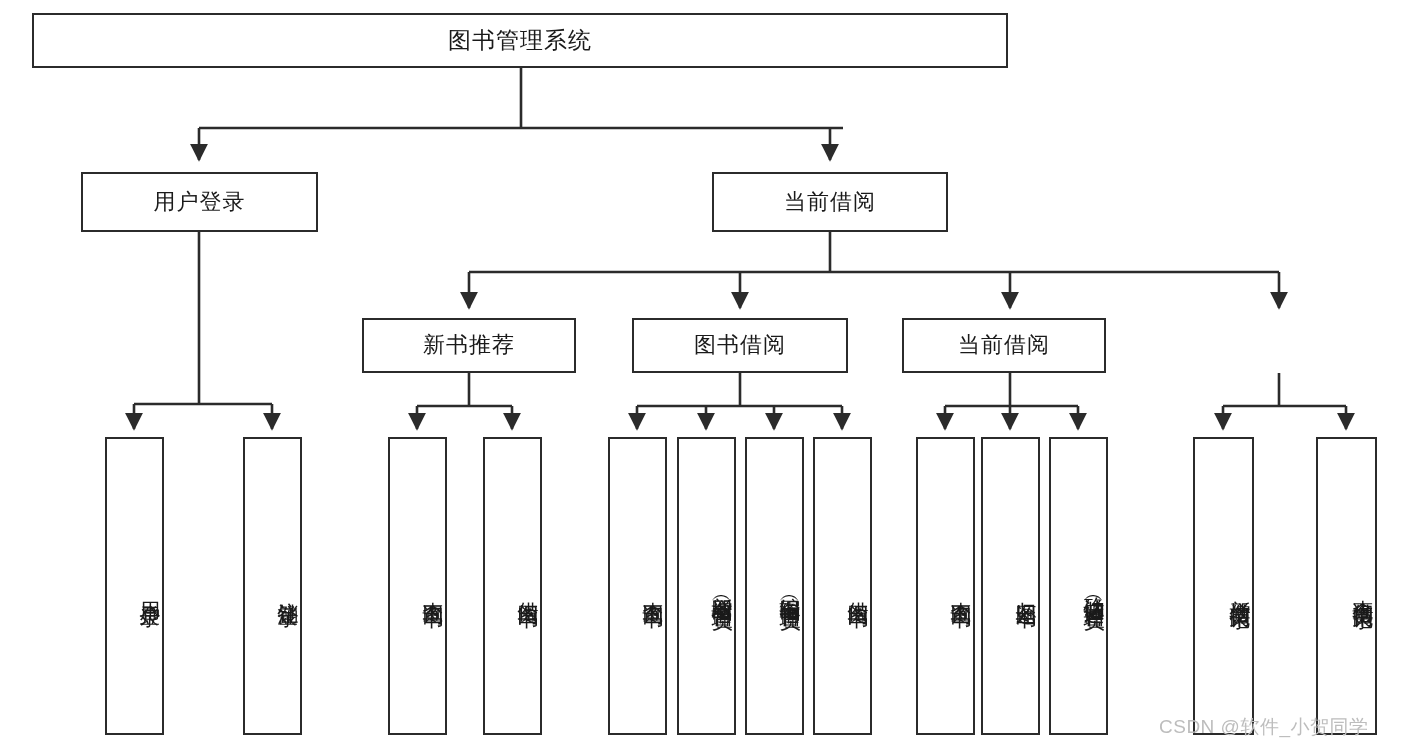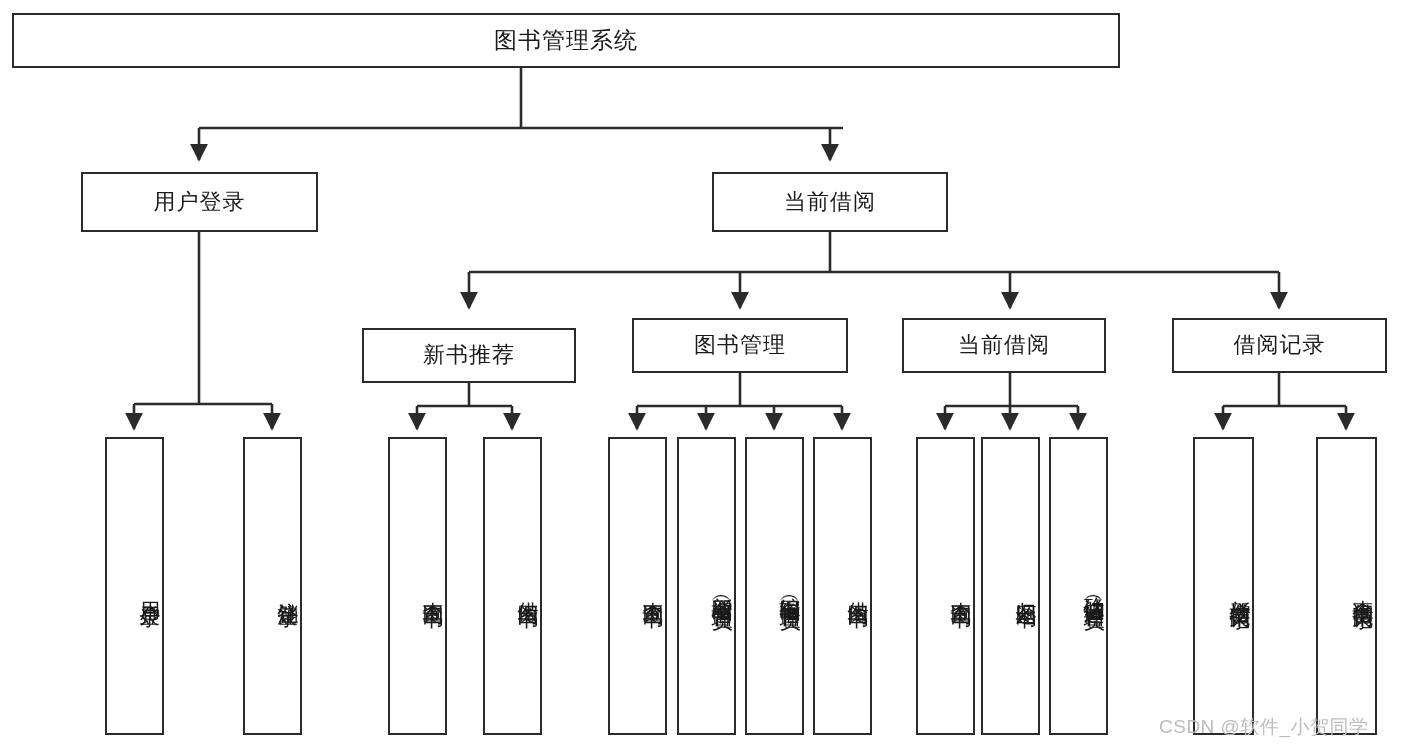--- a/index.html
+++ b/index.html
@@ -119,47 +119,44 @@
       <path d="M 1010 406 L 1010 429" marker-end="url(#arrow)"></path>
       <path d="M 1078 406 L 1078 429" marker-end="url(#arrow)"></path>
 
       <path d="M 1279 373 L 1279 406"></path>
       <path d="M 1223 406 L 1346 406"></path>
       <path d="M 1223 406 L 1223 429" marker-end="url(#arrow)"></path>
       <path d="M 1346 406 L 1346 429" marker-end="url(#arrow)"></path>
     </g>
   </svg>
 
-  <div class="node node-h node-root" style="left:12px; top:13px; width:1108px; height:55px;">
+  <div class="node node-h node-root" style="left:32px; top:13px; width:976px; height:55px;">
     <span>图书管理系统</span>
   </div>
 
   <div class="node node-h" style="left:81px; top:172px; width:237px; height:60px;">
     <span>用户登录</span>
   </div>
 
   <div class="node node-h" style="left:712px; top:172px; width:236px; height:60px;">
     <span>当前借阅</span>
   </div>
 
-  <div class="node node-h" style="left:362px; top:328px; width:214px; height:55px;">
+  <div class="node node-h" style="left:362px; top:318px; width:214px; height:55px;">
     <span>新书推荐</span>
   </div>
 
   <div class="node node-h" style="left:632px; top:318px; width:216px; height:55px;">
-    <span>图书管理</span>
+    <span>图书借阅</span>
   </div>
 
   <div class="node node-h" style="left:902px; top:318px; width:204px; height:55px;">
     <span>当前借阅</span>
   </div>
 
-  <div class="node node-h" style="left:1172px; top:318px; width:215px; height:55px;">
-    <span>借阅记录</span>
-  </div>
 
   <div class="node node-v" style="left:105px; top:437px; width:59px; height:298px;">
     <span class="vtext">用户登录</span>
   </div>
 
   <div class="node node-v" style="left:243px; top:437px; width:59px; height:298px;">
     <span class="vtext">注销登录</span>
   </div>
 
   <div class="node node-v" style="left:388px; top:437px; width:59px; height:298px;">

